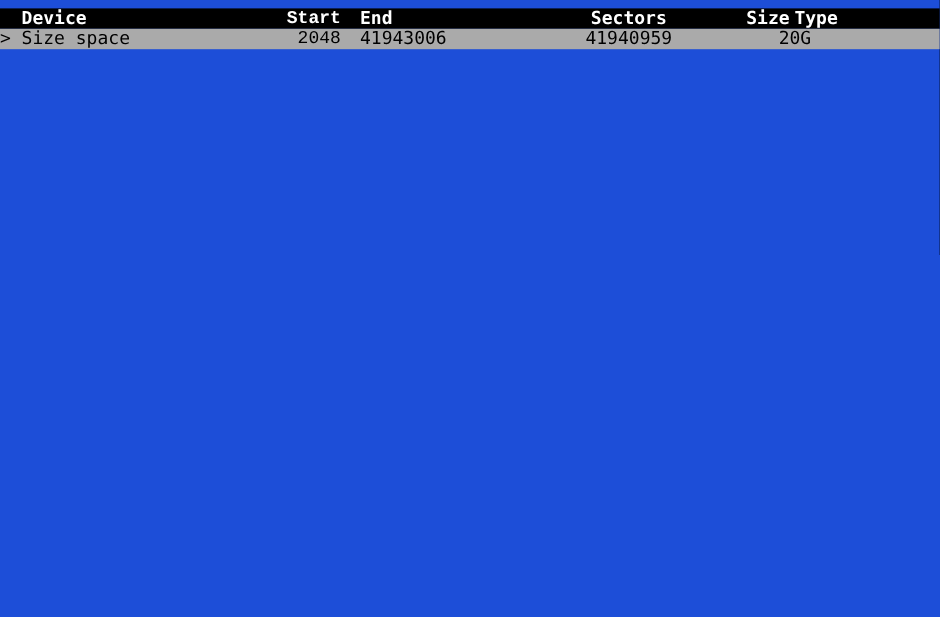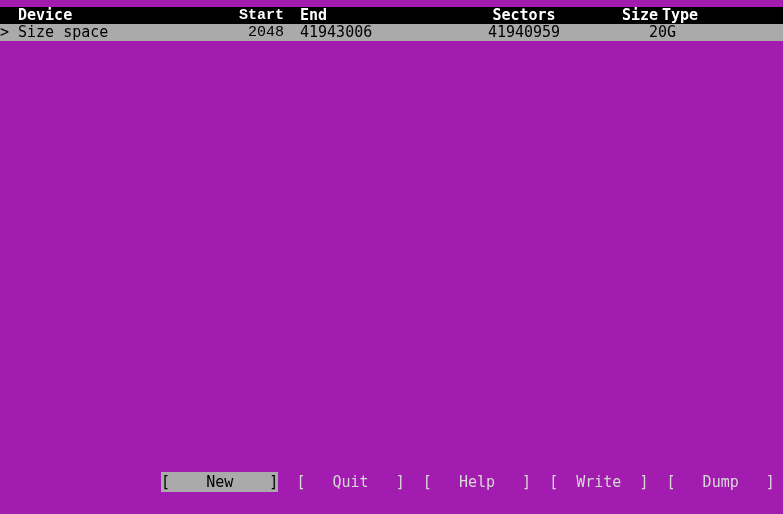--- a/index.html
+++ b/index.html
@@ -15,21 +15,21 @@
     font-family: "DejaVu Sans Mono", "Liberation Mono", monospace;
     color: #d8d8d8;
     -webkit-font-smoothing: none;
     font-smooth: never;
   }
 
   #screen {
     position: relative;
     width: 783px;
     height: 514px;
-    background: #a21caf;
+    background: #1d4ed8;
   }
 
   
   .mono {
     font-family: "DejaVu Sans Mono", "Liberation Mono", monospace;
     font-size: 15px;
     line-height: 17px;
     letter-spacing: 0px;
     white-space: pre;
   }
@@ -141,25 +141,14 @@
       <span class="cell c-device">Size space</span>
       <span class="cell c-start">2048</span>
       <span class="cell c-end">41943006</span>
       <span class="cell c-sectors">41940959</span>
       <span class="cell c-size">20G</span>
       <span class="cell c-type"></span>
     </div>
 
   </div>
 
-  <div id="menubar">
-    <span class="menu-btn active">[    New    ]</span>
-    <span class="menu-gap"></span>
-    <span class="menu-btn">[   Quit   ]</span>
-    <span class="menu-gap"></span>
-    <span class="menu-btn">[   Help   ]</span>
-    <span class="menu-gap"></span>
-    <span class="menu-btn">[  Write  ]</span>
-    <span class="menu-gap"></span>
-    <span class="menu-btn">[   Dump   ]</span>
-  </div>
 
 </div>
 
 </body></html>

